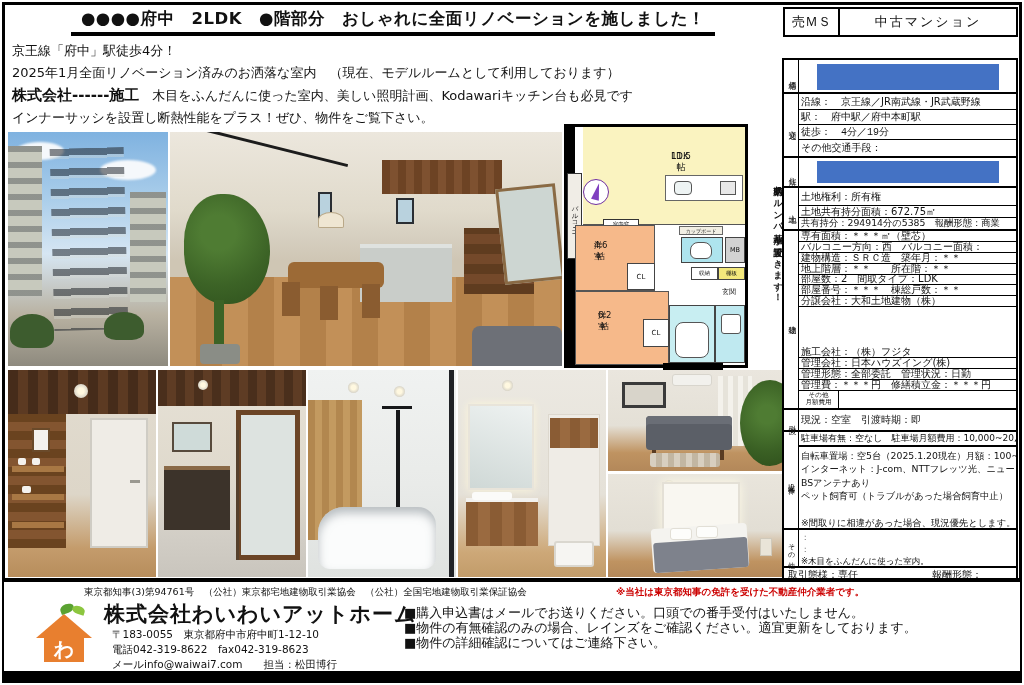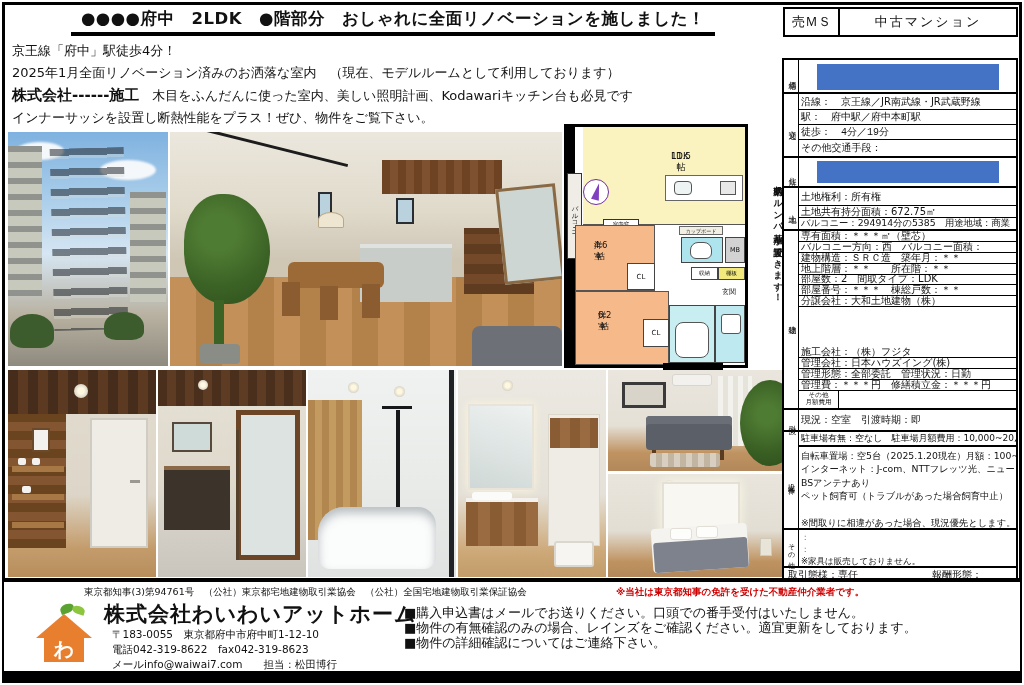--- a/index.html
+++ b/index.html
@@ -359,21 +359,21 @@
       <div class="seclab vert">住所</div>
       <div class="rows">
           <div class="blue-box" style="height:22px;margin-top:3px;"></div>
         </div>
     </div>
     <div class="sec" style="height:43px;">
       <div class="seclab vert">土地</div>
       <div class="rows">
         <div class="r" style="height:22px;">土地権利：所有権</div>
         <div class="r" style="height:14px;">土地共有持分面積：672.75㎡</div>
-        <div class="r" style="height:13px;font-size:9.3px;">バルコニー：294914分の5385　用途地域：商業</div>
+        <div class="r" style="height:13px;font-size:9.3px;">共有持分：294914分の5385　報酬形態：商業</div>
       </div>
     </div>
     <div class="sec" style="height:179px;">
       <div class="seclab vert">建物</div>
       <div class="rows">
         <div class="r" style="height:14px;">専有面積：＊＊＊㎡（壁芯）</div>
         <div class="r" style="height:14px;">バルコニー方向：西　バルコニー面積：</div>
         <div class="r" style="height:14px;">建物構造：ＳＲＣ造　築年月：＊＊</div>
         <div class="r" style="height:14px;">地上階層：＊＊　　所在階：＊＊</div>
         <div class="r" style="height:14px;">部屋数：2　間取タイプ：LDK</div>
@@ -408,21 +408,21 @@
           <div style="height:13px;"></div>
           <div>※間取りに相違があった場合、現況優先とします。</div>
         </div>
       </div>
     </div>
     <div class="sec" style="height:38px;">
       <div class="seclab vert" style="font-size:7px;">その他</div>
       <div class="rows" style="font-size:8.5px;line-height:12px;padding:1px 2px;">
         <div style="color:#777;">：</div>
         <div style="color:#777;">：</div>
-        <div>※家具は販売しておりません。</div>
+        <div>※木目をふんだんに使った室内。</div>
       </div>
     </div>
     <div class="sec deal" style="height:14px;">
       <span>取引態様：専任</span>
       <span>報酬形態：</span>
     </div>
   </div>
 
   <div class="abs footer">
     <div class="lic">東京都知事(3)第94761号　（公社）東京都宅地建物取引業協会　（公社）全国宅地建物取引業保証協会</div>

